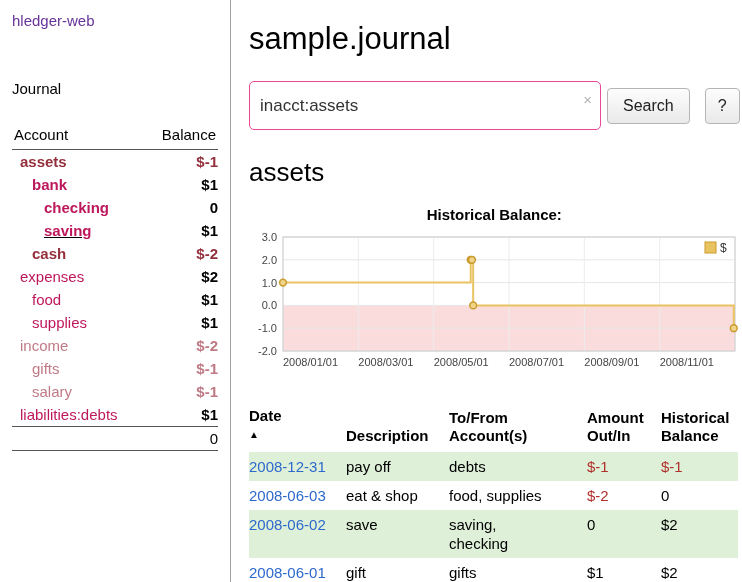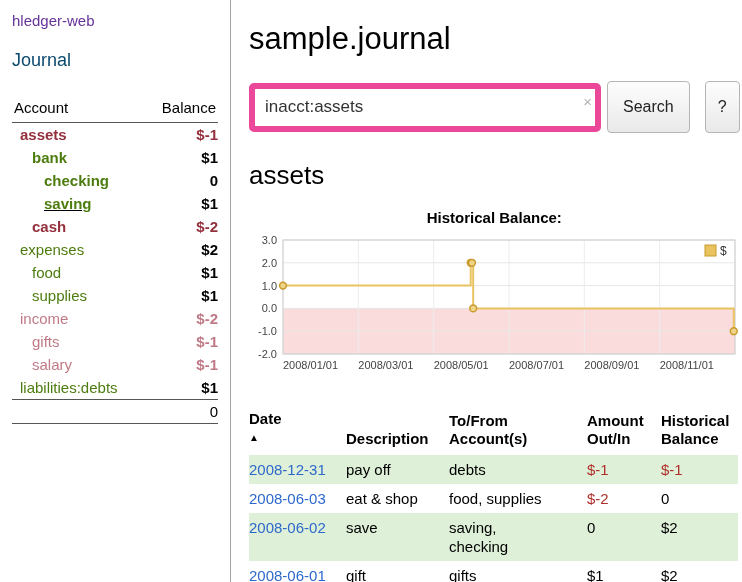--- a/index.html
+++ b/index.html
@@ -6,41 +6,41 @@
   html, body { width: 742px; height: 582px; }
   body {
     font-family: "Liberation Sans", "DejaVu Sans", sans-serif;
     background: #ffffff; color: #000; display: flex; overflow: hidden;
   }
   a { text-decoration: none; cursor: pointer; }
 
   
   .sidebar { width: 231px; flex: 0 0 231px; border-right: 1px solid #a3a3a3; padding: 12px 12px 0 12px; }
   .app-title-link { color: #663399; font-size: 15px; }
-  .journal-link { display: inline-block; margin-top: 20px; color: #0c4a6e; font-size: 18px; }
+  .journal-link { display: inline-block; margin-top: 50px; color: #000000; font-size: 15px; }
   .accounts { width: 100%; border-collapse: collapse; margin-top: 26px; font-size: 15px; }
   .accounts th { font-weight: normal; text-align: left; padding: 2px 2px 6px 2px; border-bottom: 1px solid #555; }
   .accounts th.bal-h { text-align: right; }
   .accounts td { padding: 3px 0; }
-  .acct-link { color: #4d7c0f; }
+  .acct-link { color: #be185d; }
   .acct-bal { text-align: right; font-weight: bold; color: #000; }
   .accounts tr.bold .acct-link { font-weight: bold; }
   .accounts tr.neg .acct-link, .accounts tr.neg .acct-bal { color: #c07a86; }
   .accounts tr.bold.neg .acct-link, .accounts tr.bold.neg .acct-bal { color: #94303c; }
   .accounts tr.total-row td { border-top: 1px solid #555; border-bottom: 1px solid #555; text-align: right; padding: 3px 0; }
 
   
   .main { flex: 1; padding: 8px 5px 0 18px; }
   .page-title { font-size: 31px; font-weight: 400; margin: 13px 0 24px; }
   .search-row { display: flex; align-items: center; }
   .search-box { position: relative; }
   .search-input { width: 352px; height: 49px; font-size: 17px; padding: 6px 28px 6px 10px;
-    border: 6px solid #ec4899; border-radius: 5px; color: #333; font-family: inherit; }
+    border: 1px solid #ec4899; border-radius: 5px; color: #333; font-family: inherit; }
   .clear-icon { position: absolute; right: 9px; top: 10px; color: #b3b3b3; font-size: 15px; }
-  .btn { margin-left: 6px; height: 52px; padding: 0 15px; font-size: 16px; font-family: inherit; color: #222;
+  .btn { margin-left: 6px; height: 36px; padding: 0 15px; font-size: 16px; font-family: inherit; color: #222;
     background: linear-gradient(#fdfdfd, #e9e9e9); border: 1px solid #b5b5b5; border-radius: 4px; cursor: pointer; }
   .btn.help { margin-left: 15px; padding: 0 12px; }
   .section-title { font-size: 26px; font-weight: 400; margin: 27px 0 18px; }
   .chart-label { font-size: 15px; font-weight: bold; margin-bottom: 8px; text-align: center; }
   svg { font-family: inherit; display: block; overflow: visible; }
 
   
   .register { border-collapse: collapse; font-size: 15px; margin-top: 14px; table-layout: fixed; }
   .register th { font-weight: bold; text-align: left; vertical-align: bottom;
     padding: 2px 10px 7px 0; line-height: 18px; white-space: pre-line; }

